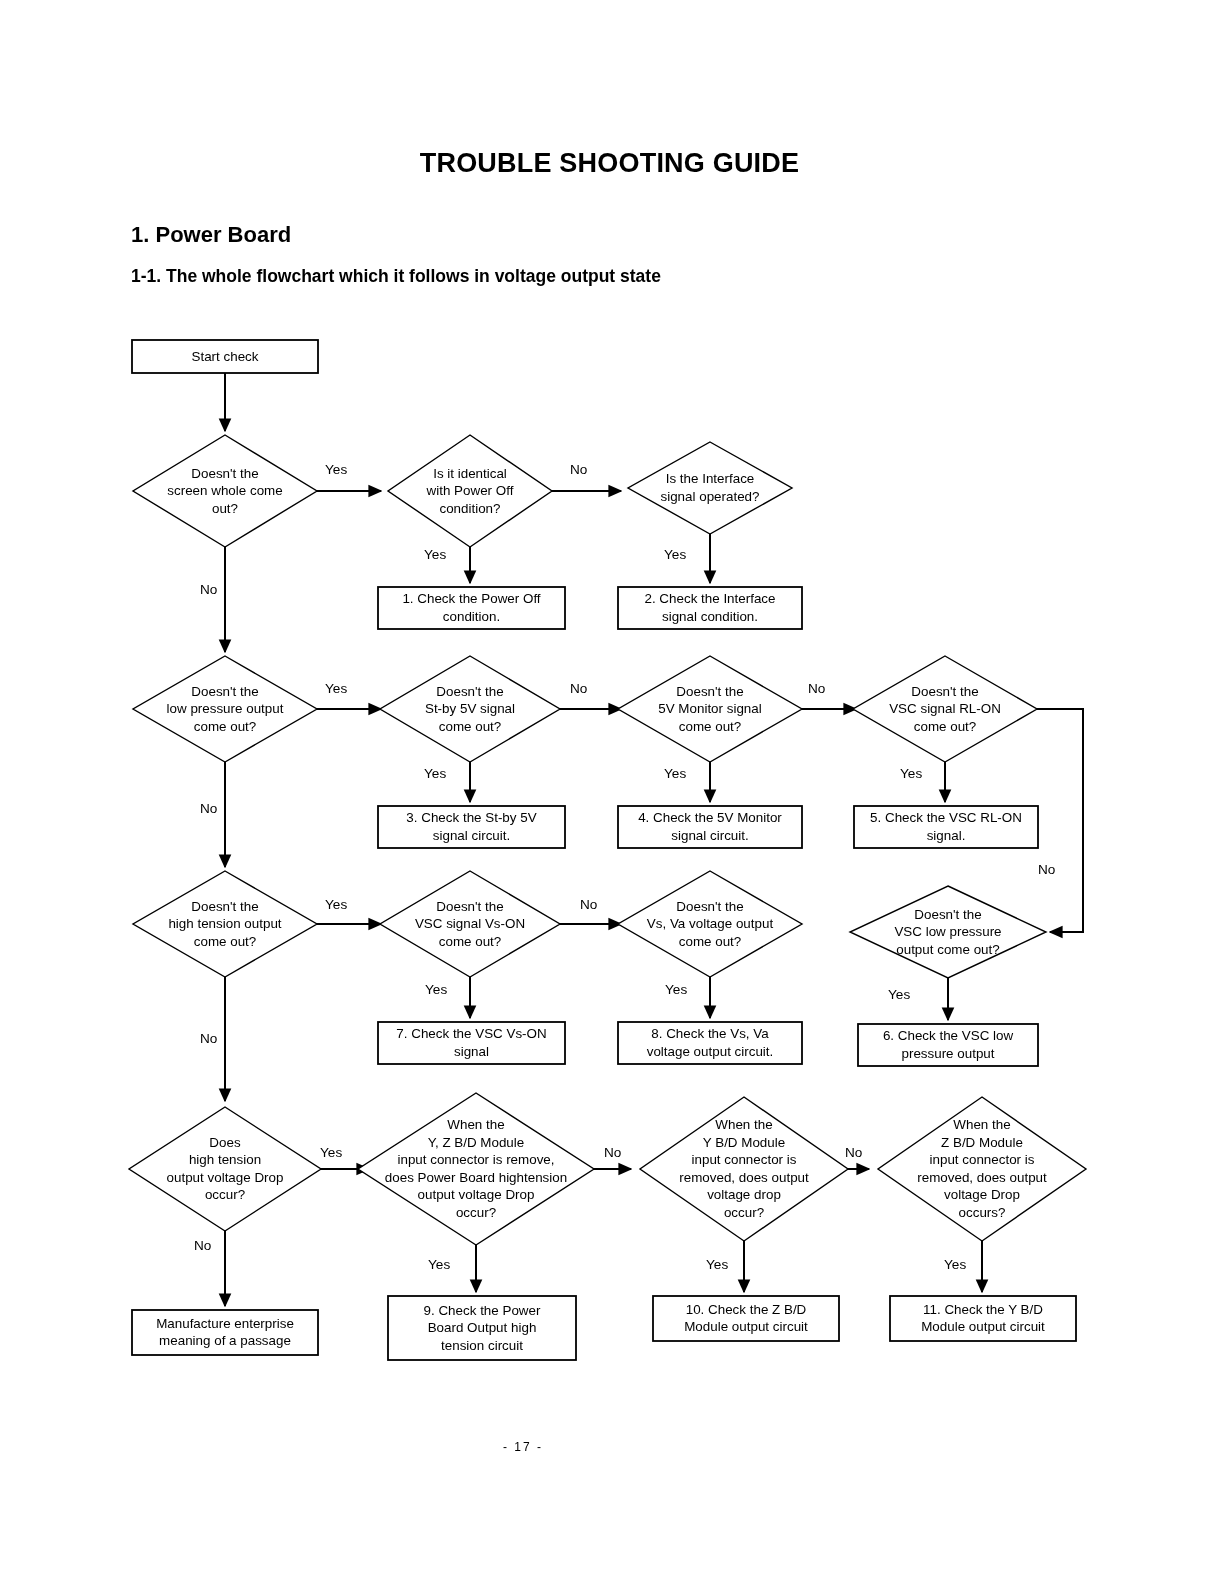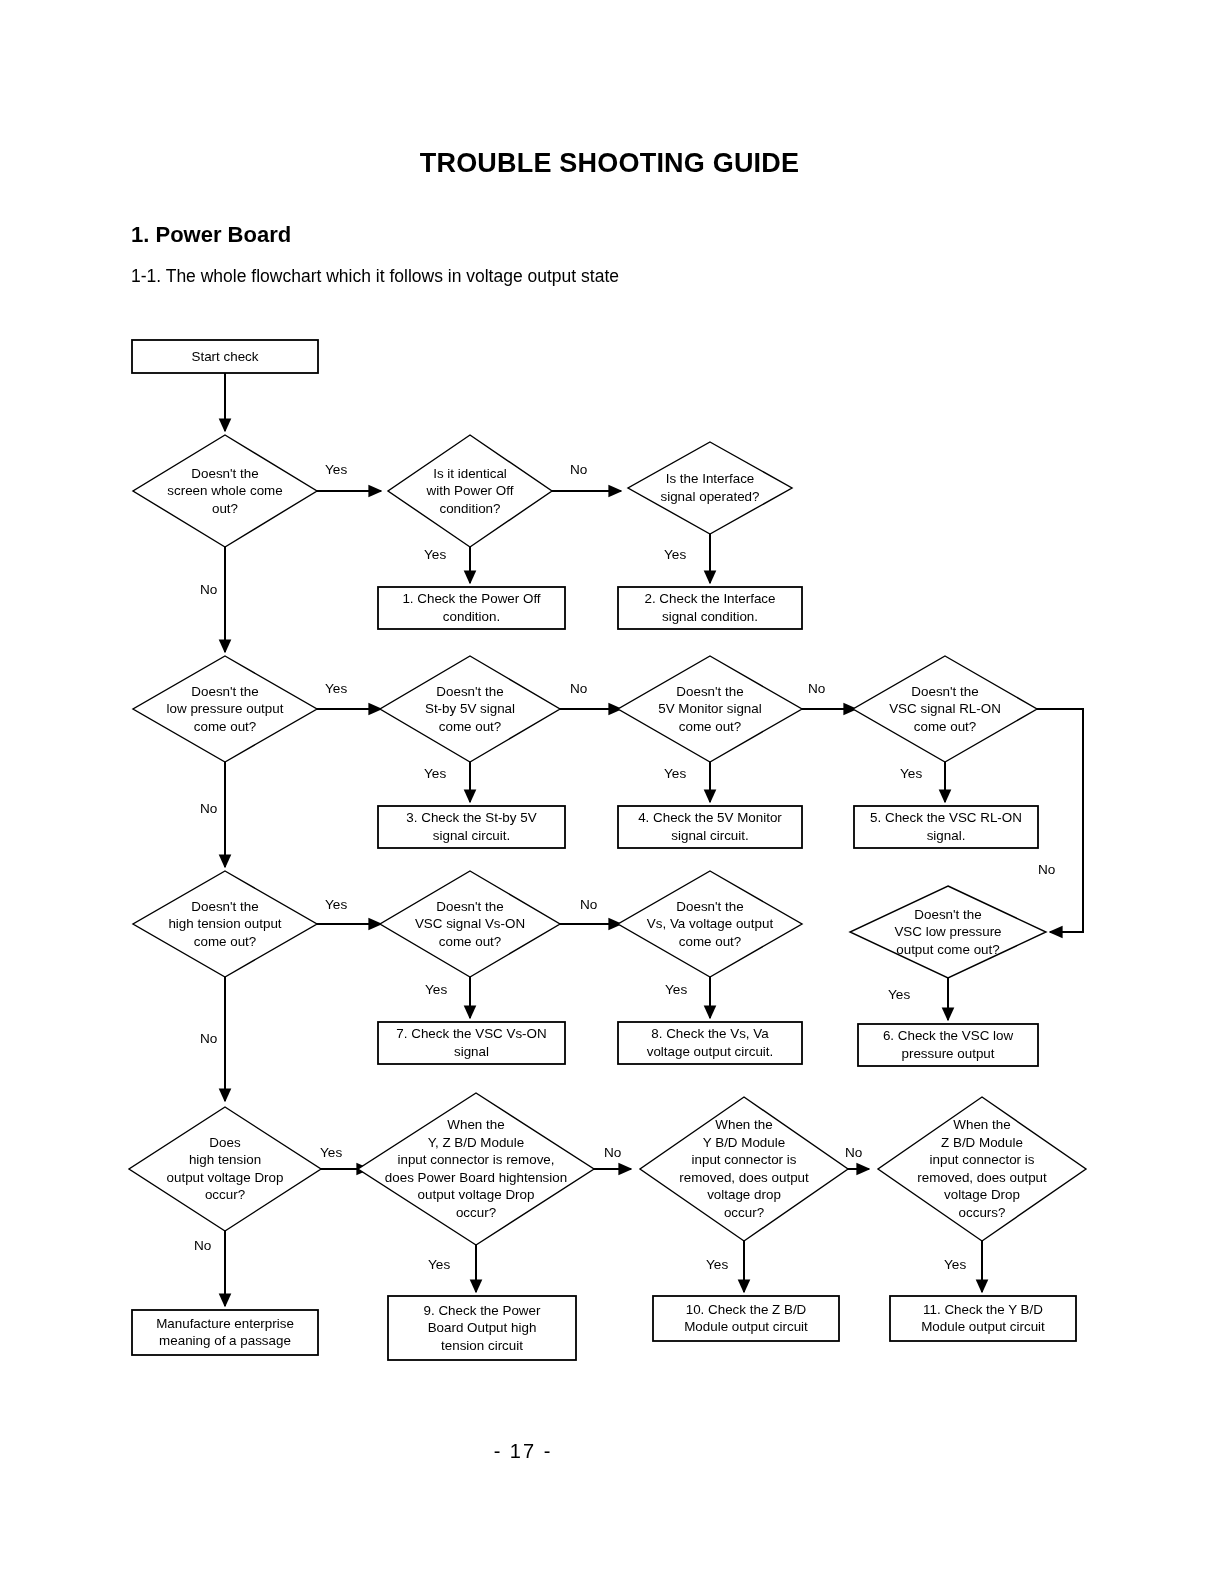--- a/index.html
+++ b/index.html
@@ -1,21 +1,21 @@
 <!DOCTYPE html>
 <html><head>
 <meta charset="utf-8">
 <style>
   html,body{margin:0;padding:0;background:#fff;}
   body{width:1219px;height:1582px;position:relative;font-family:"Liberation Sans",sans-serif;color:#000;}
   .page{position:absolute;inset:0;border-radius:26px;}
   .doc-title{position:absolute;top:148px;left:0;width:1219px;text-align:center;font-size:27px;font-weight:bold;letter-spacing:.2px;}
   .h1{position:absolute;top:222px;left:131px;font-size:22px;font-weight:bold;text-align:center;}
-  .h2{position:absolute;top:266px;left:131px;font-size:17.5px;font-weight:normal;}
-  .footer{position:absolute;top:1440px;left:0;width:1046px;text-align:center;font-size:20px;letter-spacing:2px;}
+  .h2{position:absolute;top:266px;left:131px;font-size:17.5px;font-weight:bold;}
+  .footer{position:absolute;top:1440px;left:0;width:1046px;text-align:center;font-size:12px;letter-spacing:2px;}
   svg#flow{position:absolute;left:0;top:0;width:1219px;height:1582px;overflow:visible;}
   .shape{fill:#fff;stroke:#000;stroke-width:1.4;}
   .shape.box{stroke-width:1.8;}
   .nodetext{font-family:"Liberation Sans",sans-serif;font-size:13.4px;fill:#000;text-anchor:middle;dominant-baseline:middle;}
   .edgelabel{font-family:"Liberation Sans",sans-serif;font-size:13.6px;fill:#000;}
   .conn{stroke:#000;stroke-width:2;fill:none;}
 </style>
 </head>
 <body>
 

